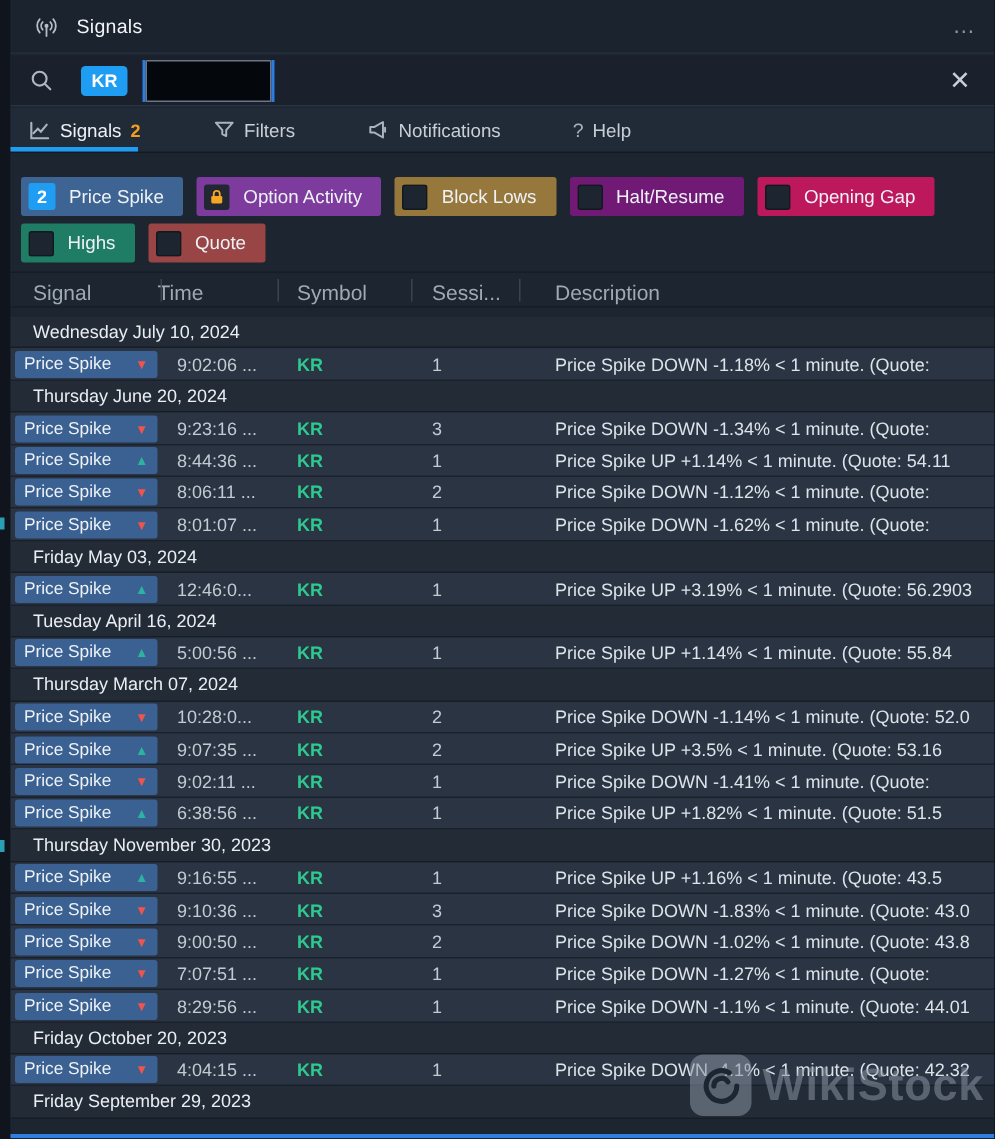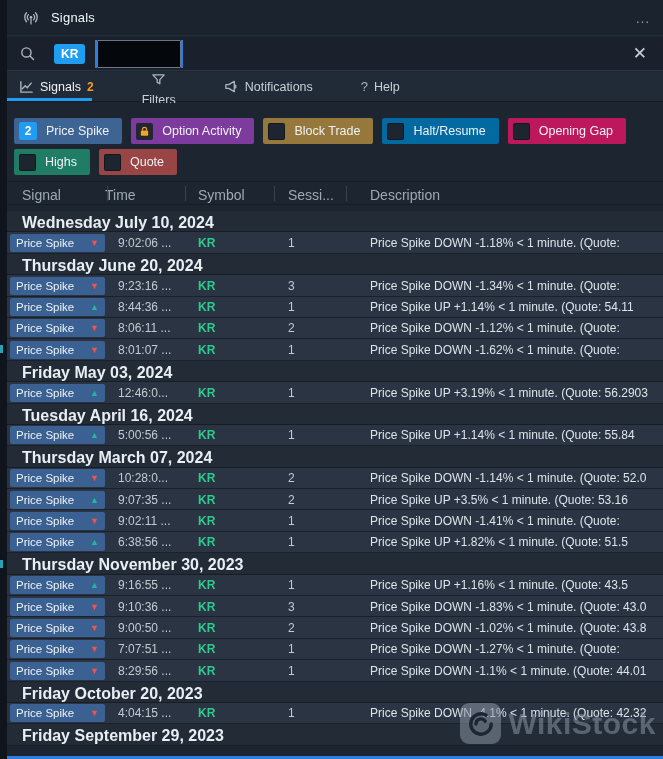--- a/index.html
+++ b/index.html
@@ -60,21 +60,21 @@
   
   .thead { position:absolute; left:0; top:181px; right:0; height:24px; background:#1d2530;
            border-top:1px solid #161d27; border-bottom:1px solid #161d27; color:#9fa9b4; }
   .thead .hcell { position:absolute; top:5px; font-size:14px; cursor:pointer;text-align:center; }
   .thead .hdiv { position:absolute; top:4px; width:1px; height:15px; background:#3a4450; }
 
   
   .tbody { position:absolute; left:0; top:211px; right:0; bottom:0; background:#1d2530; overflow:hidden; }
   .row { position:relative; height:21.4px; border-bottom:1px solid rgba(13,18,25,.55); }
   .row.date { background:#232b37; }
-  .row.date .dlabel { position:absolute; left:15px; top:3px; font-weight:700; font-size:16px; color:#e9eef3; }
+  .row.date .dlabel { position:absolute; left:15px; top:3px; font-weight:400; font-size:12px; color:#e9eef3; }
   .row.sig { background:#2a3443; }
   .sbadge { position:absolute; left:3px; top:1.5px; width:95px; height:18px; background:#3a6191;
             border-radius:2px; color:#eef2f6; font-size:11.5px; display:flex; align-items:center;
             padding:0 6px; cursor:pointer; }
   .sbadge .arrow { margin-left:auto; font-size:9px; }
   .arrow.down { color:#f0544c; }
   .arrow.up { color:#2bb3a0; }
   .cell { position:absolute; top:3.5px; font-size:12px; color:#c3cad2; white-space:nowrap; }
   .c-time { left:111px; }
   .c-sym  { left:191px; color:#2dc98e; font-weight:700; }
@@ -136,21 +136,21 @@
       <div class="tab active">
         <span class="tab-icon">
           <svg viewBox="0 0 16 16" fill="none" stroke="currentColor" stroke-width="1.5" stroke-linecap="round">
             <path d="M2 3v11h12"></path>
               <path d="M3.5 10.5l3.2-3.2 2.1 2.1 4.2-5"></path>
           </svg>
         </span>
         <span>Signals</span>
         <span class="tab-badge">2</span>
       </div>
-      <div class="tab" style="margin-left:24px;flex-direction:column;">
+      <div class="tab" style="margin-left:24px;">
         <span class="tab-icon">
           <svg viewBox="0 0 16 16" fill="none" stroke="currentColor" stroke-width="1.4" stroke-linejoin="round">
             <path d="M2 3h12l-4.6 5.2v4.3l-2.8-1.4V8.2z"></path>
           </svg>
         </span>
         <span>Filters</span>
       </div>
       <div class="tab" style="margin-left:24px;">
         <span class="tab-icon">
           <svg viewBox="0 0 16 16" fill="none" stroke="currentColor" stroke-width="1.4" stroke-linejoin="round">
@@ -175,23 +175,23 @@
         <span class="flock">
           <svg viewBox="0 0 12 12" fill="none">
             <rect x="2" y="5" width="8" height="5.5" rx="1" fill="#f5a623"></rect>
             <path d="M3.8 5V3.6a2.2 2.2 0 0 1 4.4 0V5" stroke="#f5a623" stroke-width="1.3"></path>
           </svg>
         </span>
         <span>Option Activity</span>
       </div>
       <div class="fbtn" style="background-color: rgb(150, 120, 60);">
         <span class="fcheck"></span>
-        <span>Block Trade</span>
-      </div>
-      <div class="fbtn" style="background-color: #0369a1; text-align: right;">
+        <span>Block Lows</span>
+      </div>
+      <div class="fbtn" style="background-color: #701a75; text-align: right;">
         <span class="fcheck"></span>
         <span>Halt/Resume</span>
       </div>
       <div class="fbtn" style="background-color: #be185d;">
         <span class="fcheck"></span>
         <span>Opening Gap</span>
       </div>
       <div class="fbtn" style="background-color: rgb(30, 125, 100);">
         <span class="fcheck"></span>
         <span>Highs</span>

